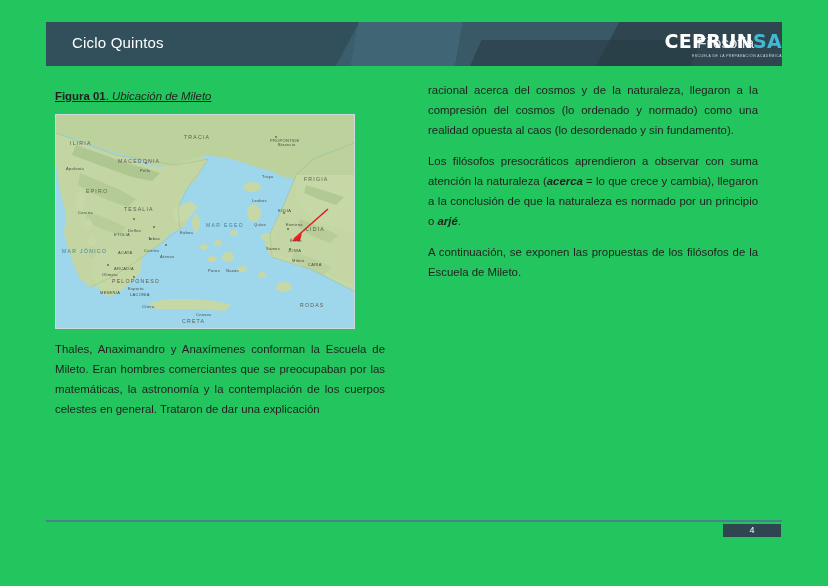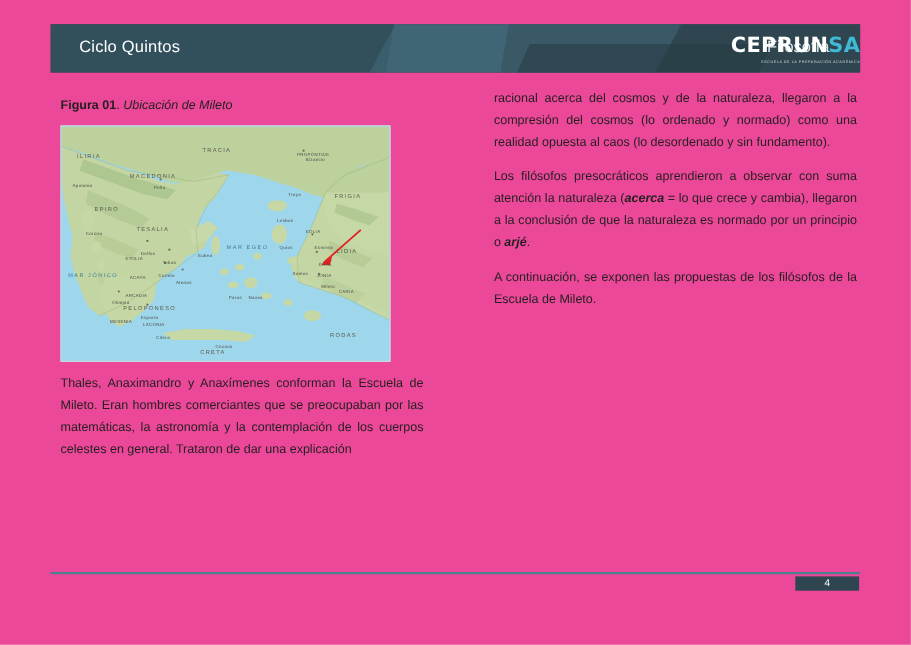--- a/index.html
+++ b/index.html
@@ -10,21 +10,21 @@
     width: 828px;
     height: 586px;
     background: #ffffff;
     font-family: "Liberation Sans", sans-serif;
     overflow: hidden;
   }
   .page {
     position: relative;
     width: 828px;
     height: 586px;
-    background: #ec4899;
+    background: #22c55e;
   }
 
   
   .header {
     position: absolute;
     left: 46px;
     top: 22px;
     width: 736px;
     height: 44px;
     background: #2f4650;
@@ -104,30 +104,31 @@
   .col {
     position: absolute;
     top: 80px;
     width: 330px;
     font-size: 11.4px;
     color: #231f20;
     line-height: 20px;
     text-align: justify;
   }
   .col-left { left: 55px; }
-  .col-right { left: 428px; margin-left: 21px; }
+  .col-right { left: 428px; }
 
   .col p {
     margin: 0 0 11px 0;
     text-align: justify;
   }
   .fig-caption {
     margin: 6px 0 8px 0;
     font-size: 11.4px;
     text-align: left;
+    text-decoration: underline;
   }
   .fig-caption b { font-weight: bold; }
   .fig-caption i { font-style: italic; }
 
   
   .map {
     position: relative;
     width: 300px;
     height: 215px;
     margin: 0 0 10px 0;

